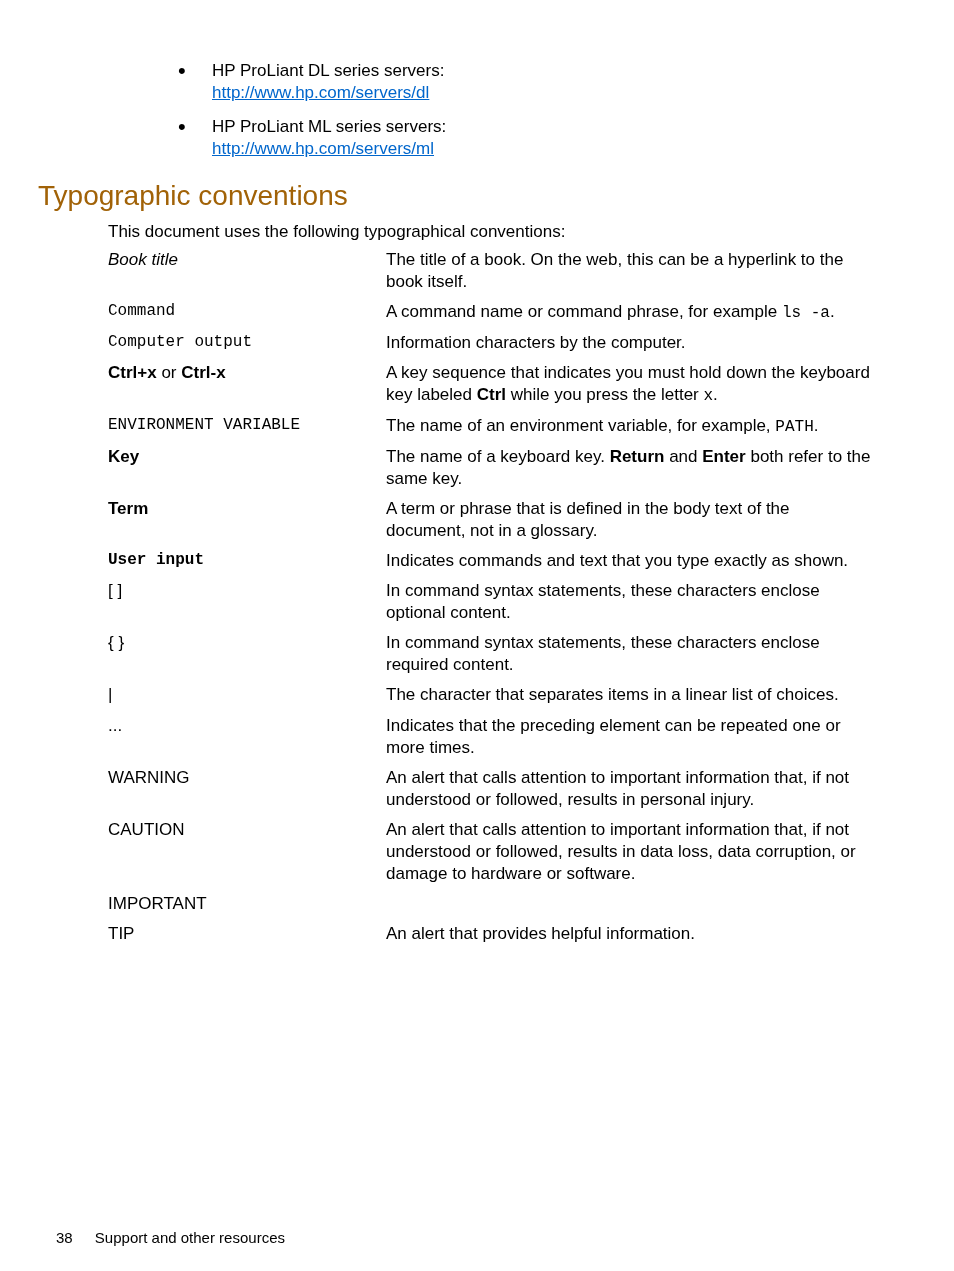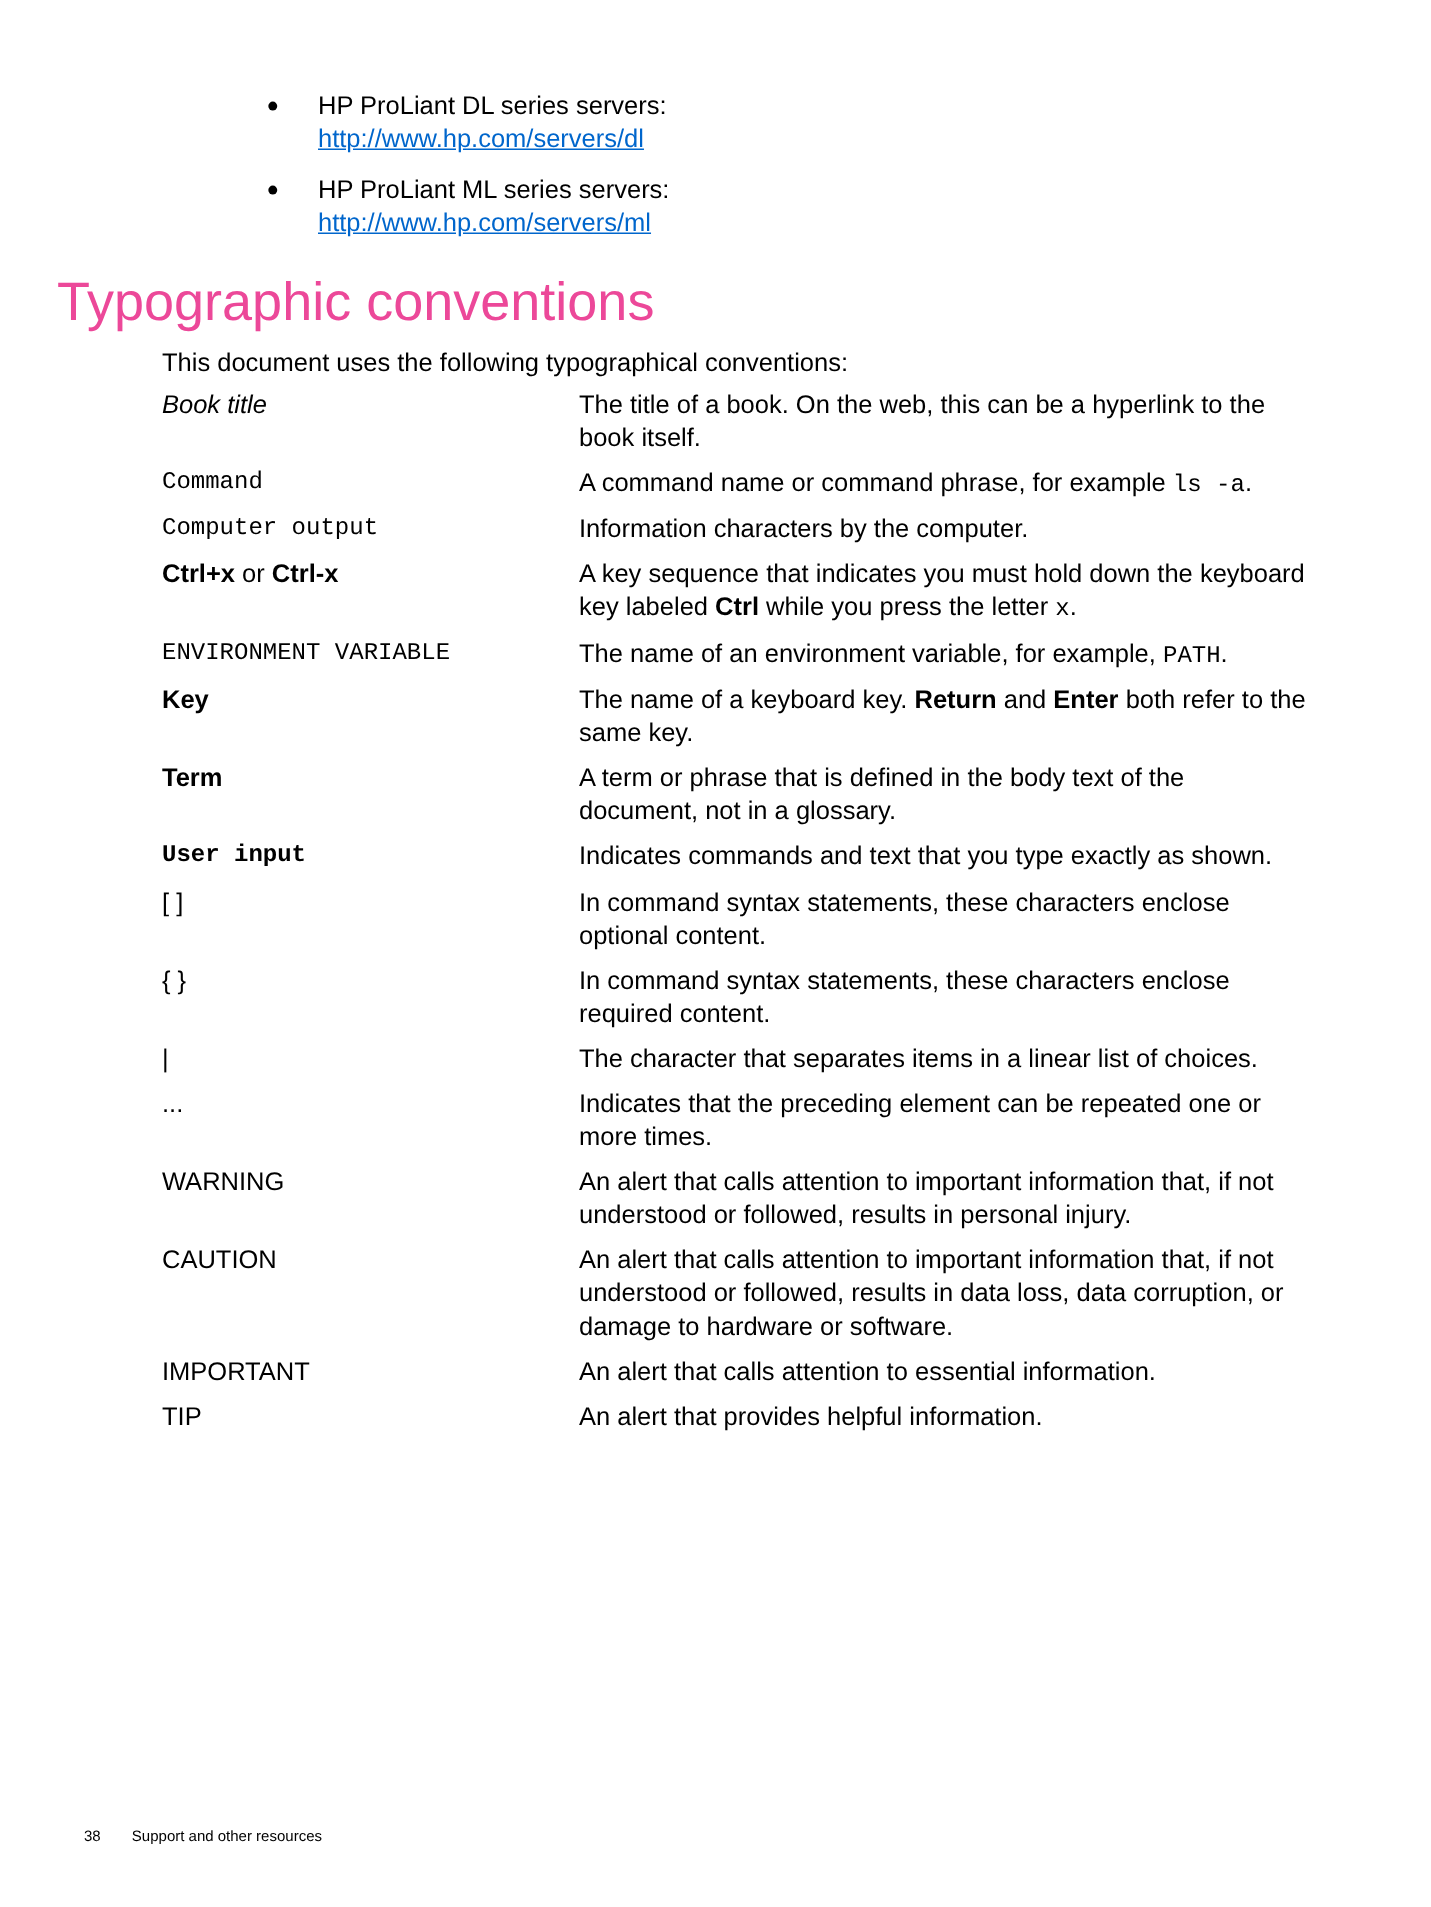--- a/index.html
+++ b/index.html
@@ -35,23 +35,23 @@
     top: 0;
     font-size: 22px;
     line-height: 1;
     color: #000;
   }
   .link {
     color: #0066cc;
     text-decoration: underline;
   }
   h2.section-heading {
-    color: #ec4899;
+    color: #a16207;
     font-weight: 400;
-    font-size: 36px;
+    font-size: 28px;
     margin: 18px 0 6px 0;
   }
   .intro {
     margin: 0 0 6px 70px;
   }
   .defs {
     margin-left: 70px;
   }
   .row {
     display: flex;
@@ -68,23 +68,23 @@
     flex: 1;
   }
   .italic { font-style: italic; }
   .bold { font-weight: bold; }
   .mono { font-family: "Courier New", monospace; font-size: 16px; }
   .mono-bold { font-family: "Courier New", monospace; font-weight: bold; font-size: 16px; }
   .mono-italic { font-family: "Courier New", monospace; font-style: italic; font-size: 16px; }
   .upper {}
   .footer {
     position: absolute;
-    bottom: 40px;
+    bottom: 24px;
     left: 56px;
-    font-size: 10px;
+    font-size: 15px;
   }
   .footer .pn { display:inline-block; margin-right: 18px; }
 </style>
 </head>
 <body>
 
 <div class="page">
   <ul class="server-list">
     <li>
       <span>HP ProLiant DL series servers:</span><br>
@@ -177,21 +177,20 @@
       <div class="desc">An alert that calls attention to important information that, if not understood or followed, results in personal injury.</div>
     </div>
 
     <div class="row">
       <div class="term upper">CAUTION</div>
       <div class="desc">An alert that calls attention to important information that, if not understood or followed, results in data loss, data corruption, or damage to hardware or software.</div>
     </div>
 
     <div class="row">
       <div class="term upper">IMPORTANT</div>
-      <div class="desc">An alert that calls attention to essential information.</div>
     </div>
 
 
     <div class="row">
       <div class="term upper">TIP</div>
       <div class="desc">An alert that provides helpful information.</div>
     </div>
 
   </div>
 </div>

